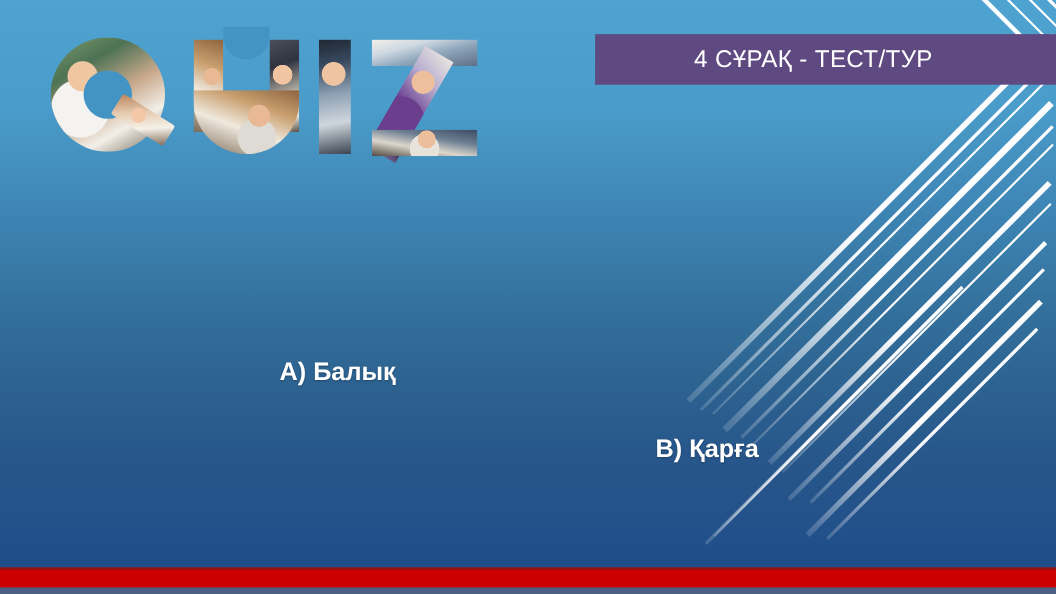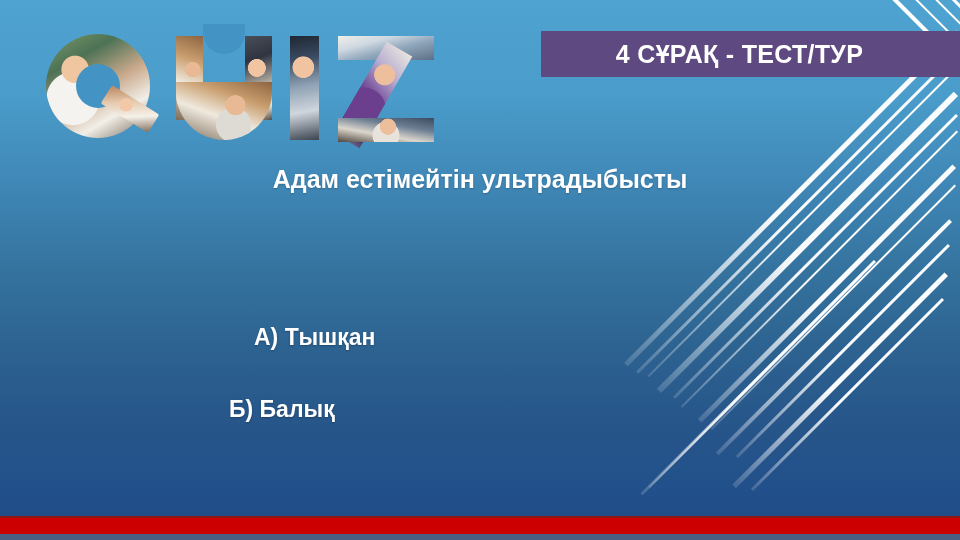--- a/index.html
+++ b/index.html
@@ -161,22 +161,22 @@
     top: 31px;
     width: 419px;
     height: 46px;
     background: #5e4a80;
     display: flex;
     align-items: center;
     justify-content: center;
   }
   #title-banner .title-text {
     color: #ffffff;
-    font-size: 25px;
-    font-weight: bold;
+    font-size: 22px;
+    font-weight: normal;
     letter-spacing: 0.3px;
     white-space: nowrap;
     padding-right: 22px;
   }
 
   
   #question {
     position: absolute;
     left: 175px;
     top: 160px;
@@ -288,28 +288,27 @@
         </div>
     </div>
 
   </div>
 
   <div id="title-banner">
     <span class="title-text">4 СҰРАҚ - ТЕСТ/ТУР</span>
   </div>
 
   <div id="question">
-    <span class="qline">Адам естімейтін ультрадыбысты</span>
   </div>
 
-  <div class="answer" id="answer-a">А) Тышқан</div>
-
-  <div class="answer" id="answer-b">Б) Балық</div>
-
-
+  <div class="answer" id="answer-a">А) Балық</div>
+
+
+
+  <div class="answer" id="answer-v">В) Қарға</div>
 
   <div class="stripe fade" style="left:948px; top:276px; width:300px; height:5px; transform: rotate(135deg);"></div>
   <div class="stripe fade" style="left:944px; top:300px; width:270px; height:3px; transform: rotate(135deg);"></div>
   <div class="stripe fade" style="left:876px; top:262px; width:330px; height:3px; transform: rotate(135deg);"></div>
   <div class="stripe fade" style="left:862px; top:276px; width:300px; height:2px; transform: rotate(135deg);"></div>
 
   <div id="bottom-red"></div>
   <div id="bottom-strip"></div>
 
 </div>

